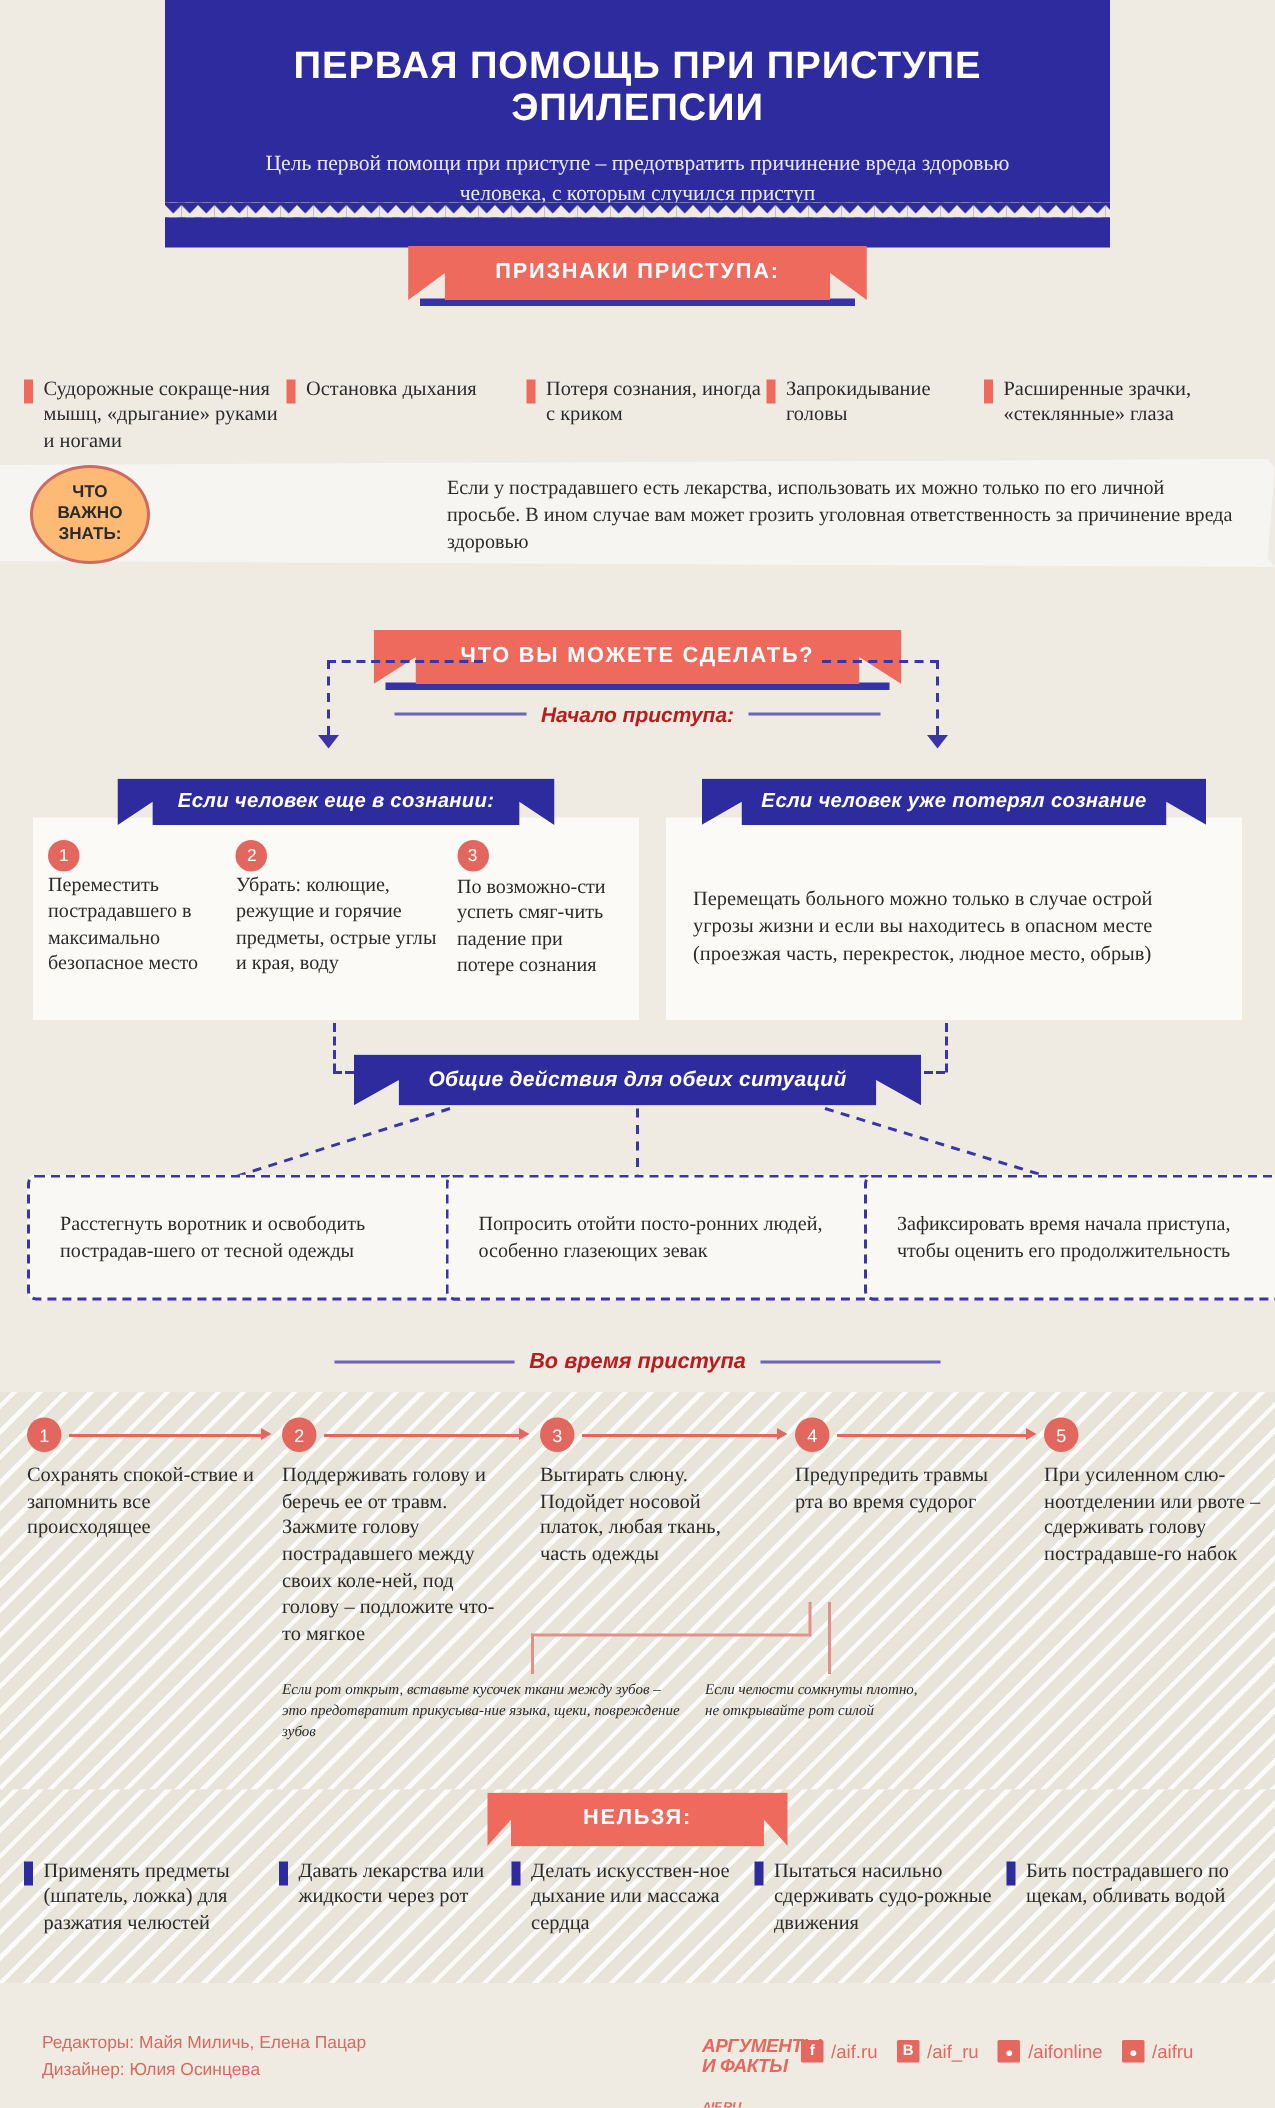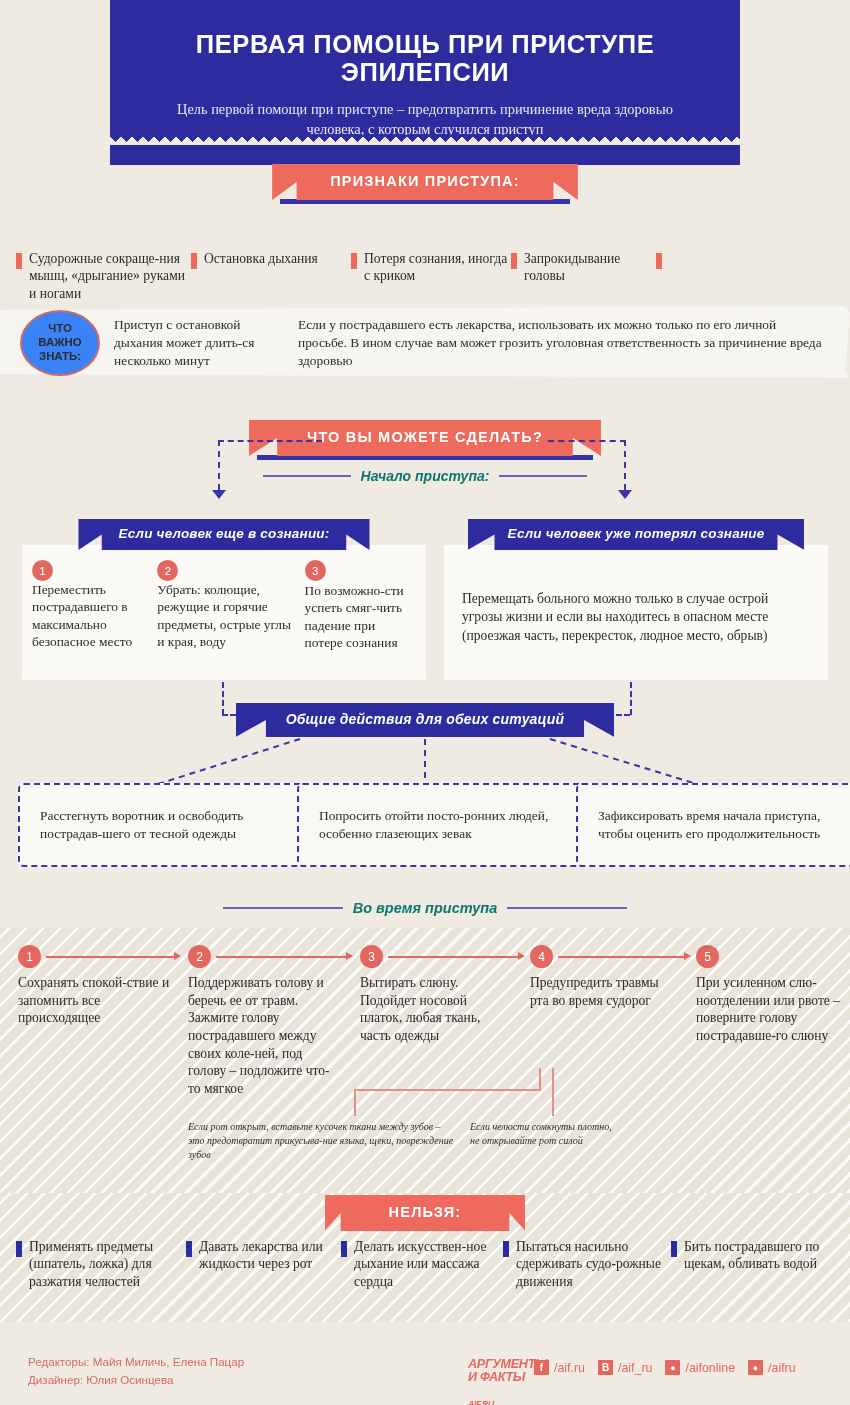--- a/index.html
+++ b/index.html
@@ -70,21 +70,21 @@
 
   
   .imp-strip{
     position:absolute;left:0;top:306px;width:850px;height:72px;background:#f7f5f1;
     clip-path:polygon(0 4px, 845px 0, 850px 6px, 845px 66px, 850px 72px, 0 68px);
     box-shadow:0 1px 0 rgba(0,0,0,.05);
   }
   .imp-badge{
     position:absolute;left:20px;top:310px;width:76px;height:62px;border:2px solid #cf6a63;
     border-radius:50%;display:flex;align-items:center;justify-content:center;
-    background:#3b82f6;
+    background:#fdba74;
   }
   .imp-badge div{
     font-family:"Liberation Sans",sans-serif;font-weight:700;font-size:11.4px;
     line-height:1.22;text-align:center;color:#2b2b2b;
   }
   .imp-col1{position:absolute;left:114px;top:316px;width:170px;font-size:13.4px;line-height:1.33;}
   .imp-col2{position:absolute;left:298px;top:316px;width:530px;font-size:13.4px;line-height:1.33;}
 
   
   .dash{position:absolute;border-color:#3b34a6;}
@@ -97,21 +97,21 @@
     border-bottom:6px solid transparent;border-left:8px solid #3b34a6;
   }
   .arrow-left{
     position:absolute;width:0;height:0;border-top:6px solid transparent;
     border-bottom:6px solid transparent;border-right:8px solid #3b34a6;
   }
 
   
   .rule-title{
     position:absolute;display:flex;align-items:center;justify-content:center;gap:10px;
-    color:#0f766e;font-family:"Liberation Sans",sans-serif;font-style:italic;font-weight:700;
+    color:#b91c1c;font-family:"Liberation Sans",sans-serif;font-style:italic;font-weight:700;
   }
   .rule-title .ln{height:1.5px;background:#6b63bb;flex:0 0 88px;}
 
   
   .card{
     position:absolute;background:#fbfaf7;
   }
 
   
   .num{
@@ -194,32 +194,32 @@
     <div class="sign" style="width:160px;">
       <i class="sq"></i>
       <span>Потеря сознания, иногда с криком</span>
     </div>
     <div class="sign" style="width:145px;">
       <i class="sq"></i>
       <span>Запрокидывание головы</span>
     </div>
     <div class="sign" style="width:165px;">
       <i class="sq"></i>
+      <span>Расширенные зрачки, «стеклянные» глаза</span>
     </div>
   </div>
 
   <div class="imp-strip"></div>
   <div class="imp-badge">
     <div>
       <div>ЧТО</div>
       <div>ВАЖНО</div>
       <div>ЗНАТЬ:</div>
     </div>
   </div>
-  <div class="imp-col1">Приступ с остановкой дыхания может длить-ся несколько минут</div>
   <div class="imp-col2">Если у пострадавшего есть лекарства, использовать их можно только по его личной просьбе. В ином случае вам может грозить уголовная ответственность за причинение вреда здоровью</div>
 
   <div style="position:absolute;left:0;top:420px;width:850px;text-align:center;">
     <div style="position:relative;display:inline-block;">
       <div class="ribbon-shadow" style="left:8px;right:8px;bottom:-4px;"></div>
       <div class="ribbon ribbon-red">ЧТО ВЫ МОЖЕТЕ СДЕЛАТЬ?</div>
     </div>
   </div>
 
   <div class="dash" style="left:218px;top:440px;width:104px;border-top:2px dashed #3b34a6;"></div>
@@ -310,21 +310,21 @@
   <div class="step-line" style="left:388px;top:956px;width:132px;"></div>
   <div class="step-arrow" style="left:518px;top:951.5px;"></div>
   <div class="step-txt" style="left:360px;top:974px;width:152px;">Вытирать слюну. Подойдет носовой платок, любая ткань, часть одежды</div>
 
   <div class="step-num" style="left:530px;top:945px;">4</div>
   <div class="step-line" style="left:558px;top:956px;width:128px;"></div>
   <div class="step-arrow" style="left:684px;top:951.5px;"></div>
   <div class="step-txt" style="left:530px;top:974px;width:150px;">Предупредить травмы рта во время судорог</div>
 
   <div class="step-num" style="left:696px;top:945px;">5</div>
-  <div class="step-txt" style="left:696px;top:974px;width:148px;">При усиленном слю-ноотделении или рвоте – поверните голову пострадавше-го слюну</div>
+  <div class="step-txt" style="left:696px;top:974px;width:148px;">При усиленном слю-ноотделении или рвоте – сдерживать голову пострадавше-го набок</div>
 
   <svg width="400" height="60" style="position:absolute;left:340px;top:1068px;">
     <path d="M200 0 L200 22 L15 22 L15 48" stroke="#e2908a" stroke-width="2" fill="none"></path>
     <path d="M213 0 L213 48" stroke="#e2908a" stroke-width="2" fill="none"></path>
   </svg>
 
   <div class="note" style="left:188px;top:1120px;width:270px;">Если рот открыт, вставьте кусочек ткани между зубов – это предотвратит прикусыва-ние языка, щеки, повреждение зубов</div>
   <div class="note" style="left:470px;top:1120px;width:150px;">Если челюсти сомкнуты плотно, не открывайте рот силой</div>
 
   <div style="position:absolute;left:0;top:1195px;width:850px;text-align:center;">

